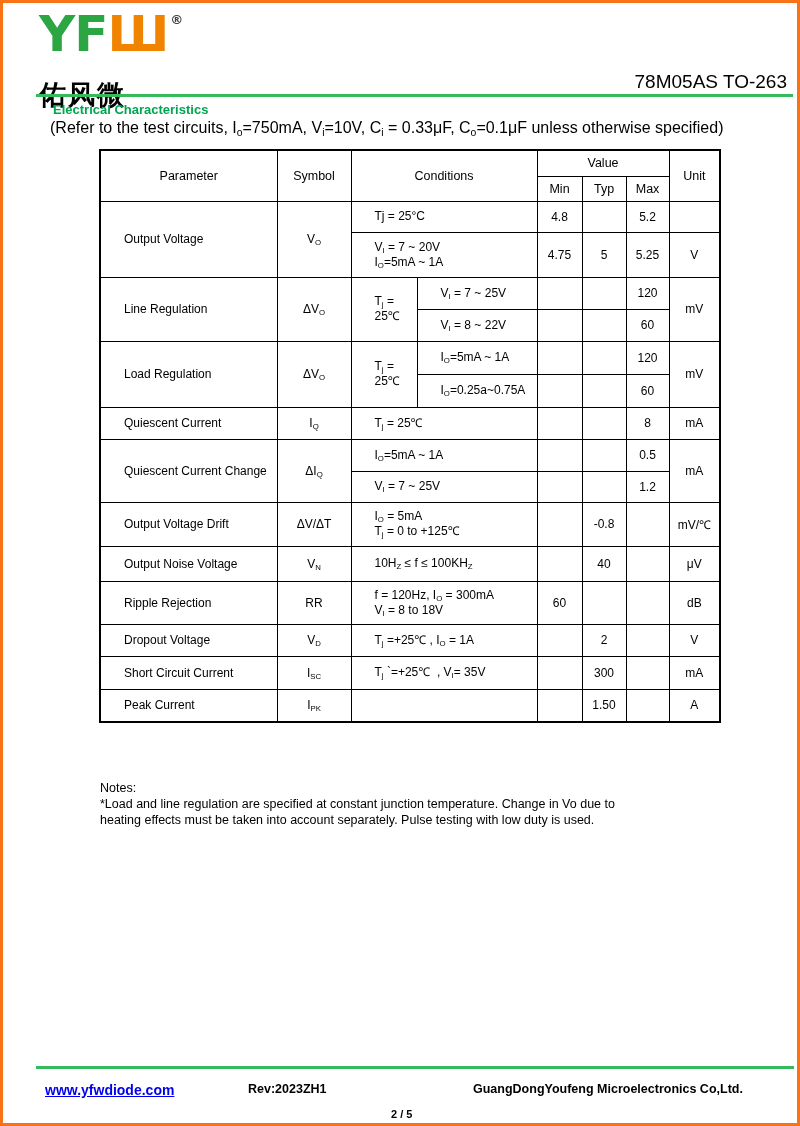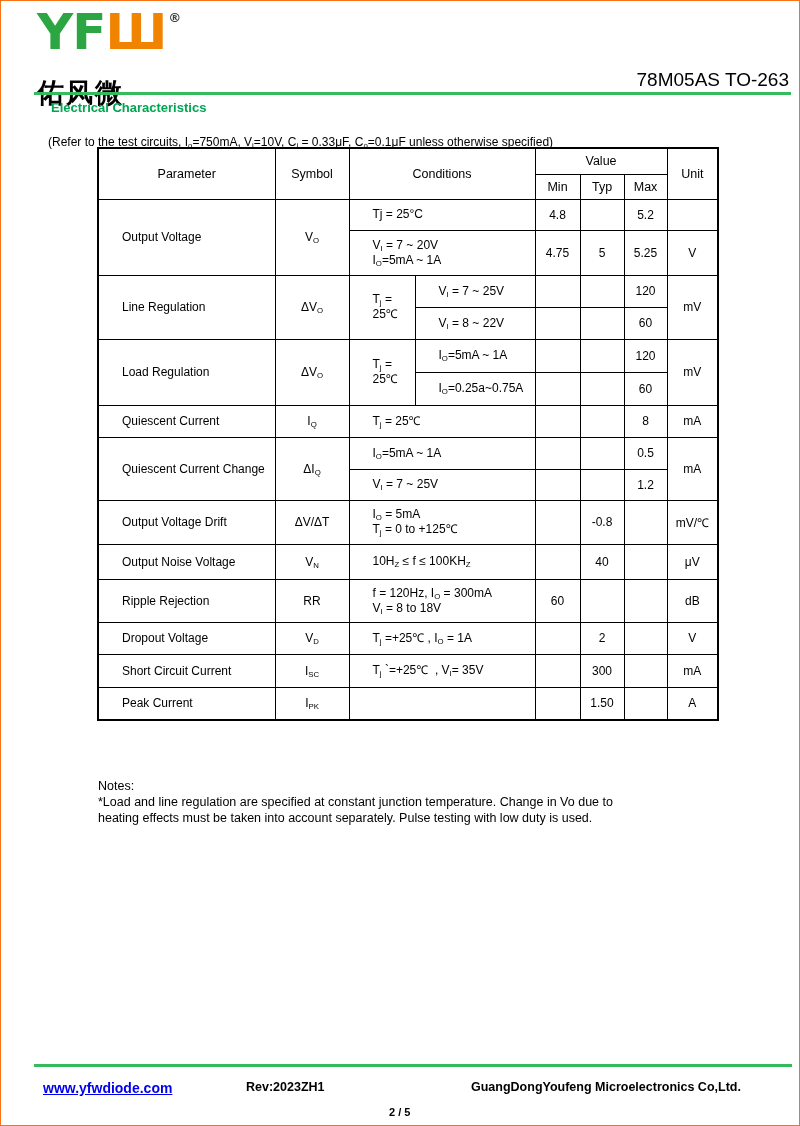--- a/index.html
+++ b/index.html
@@ -1,31 +1,31 @@
 <!DOCTYPE html>
 <html><head>
 <meta charset="utf-8">
 <style>
   html,body{margin:0;padding:0;background:#fff;}
-  .page{position:relative;width:800px;height:1126px;background:#fff;border:1px solid #f97316;
+  .page{position:relative;width:800px;height:1126px;background:#fff;border:3px solid #f97316;
         box-sizing:border-box;font-family:"Liberation Sans",sans-serif;color:#000;overflow:hidden;}
 
   
   .logo{position:absolute;left:36px;top:6px;}
   .logo-en{font-size:50px;font-weight:bold;line-height:1.02;letter-spacing:-1px;
            font-family:"DejaVu Sans",sans-serif;}
   .lg{color:#2ba643;}
   .lo{color:#f08300;}
   .reg{font-size:13px;color:#444;vertical-align:27px;margin-left:2px;font-weight:bold;letter-spacing:0;}
   .logo-cn{font-size:27px;font-weight:bold;letter-spacing:2px;color:#000;margin-top:17px;}
   .doc-title{position:absolute;right:10px;top:68px;font-size:19px;font-weight:normal;}
   .rule-green{position:absolute;left:33px;top:91px;width:757px;height:3px;background:#35bb5c;}
 
   .section-title{position:absolute;left:50px;top:99px;font-size:13px;font-weight:bold;color:#00a651;}
-  .test-cond{position:absolute;left:47px;top:134px;font-size:12px;}
+  .test-cond{position:absolute;left:47px;top:116px;font-size:16px;}
 
   sub{font-size:0.65em;vertical-align:-0.25em;line-height:0;}
 
   
   .spec-table{position:absolute;left:96px;top:146px;border-collapse:collapse;table-layout:fixed;
               width:620px;border:2px solid #000;}
   .spec-table td{border:1.4px solid #000;font-size:12px;text-align:center;padding:0;
                  vertical-align:middle;overflow:hidden;}
   .spec-table td.hd{font-size:12.5px;}
   .spec-table td.l{text-align:left;padding-left:23px;}

